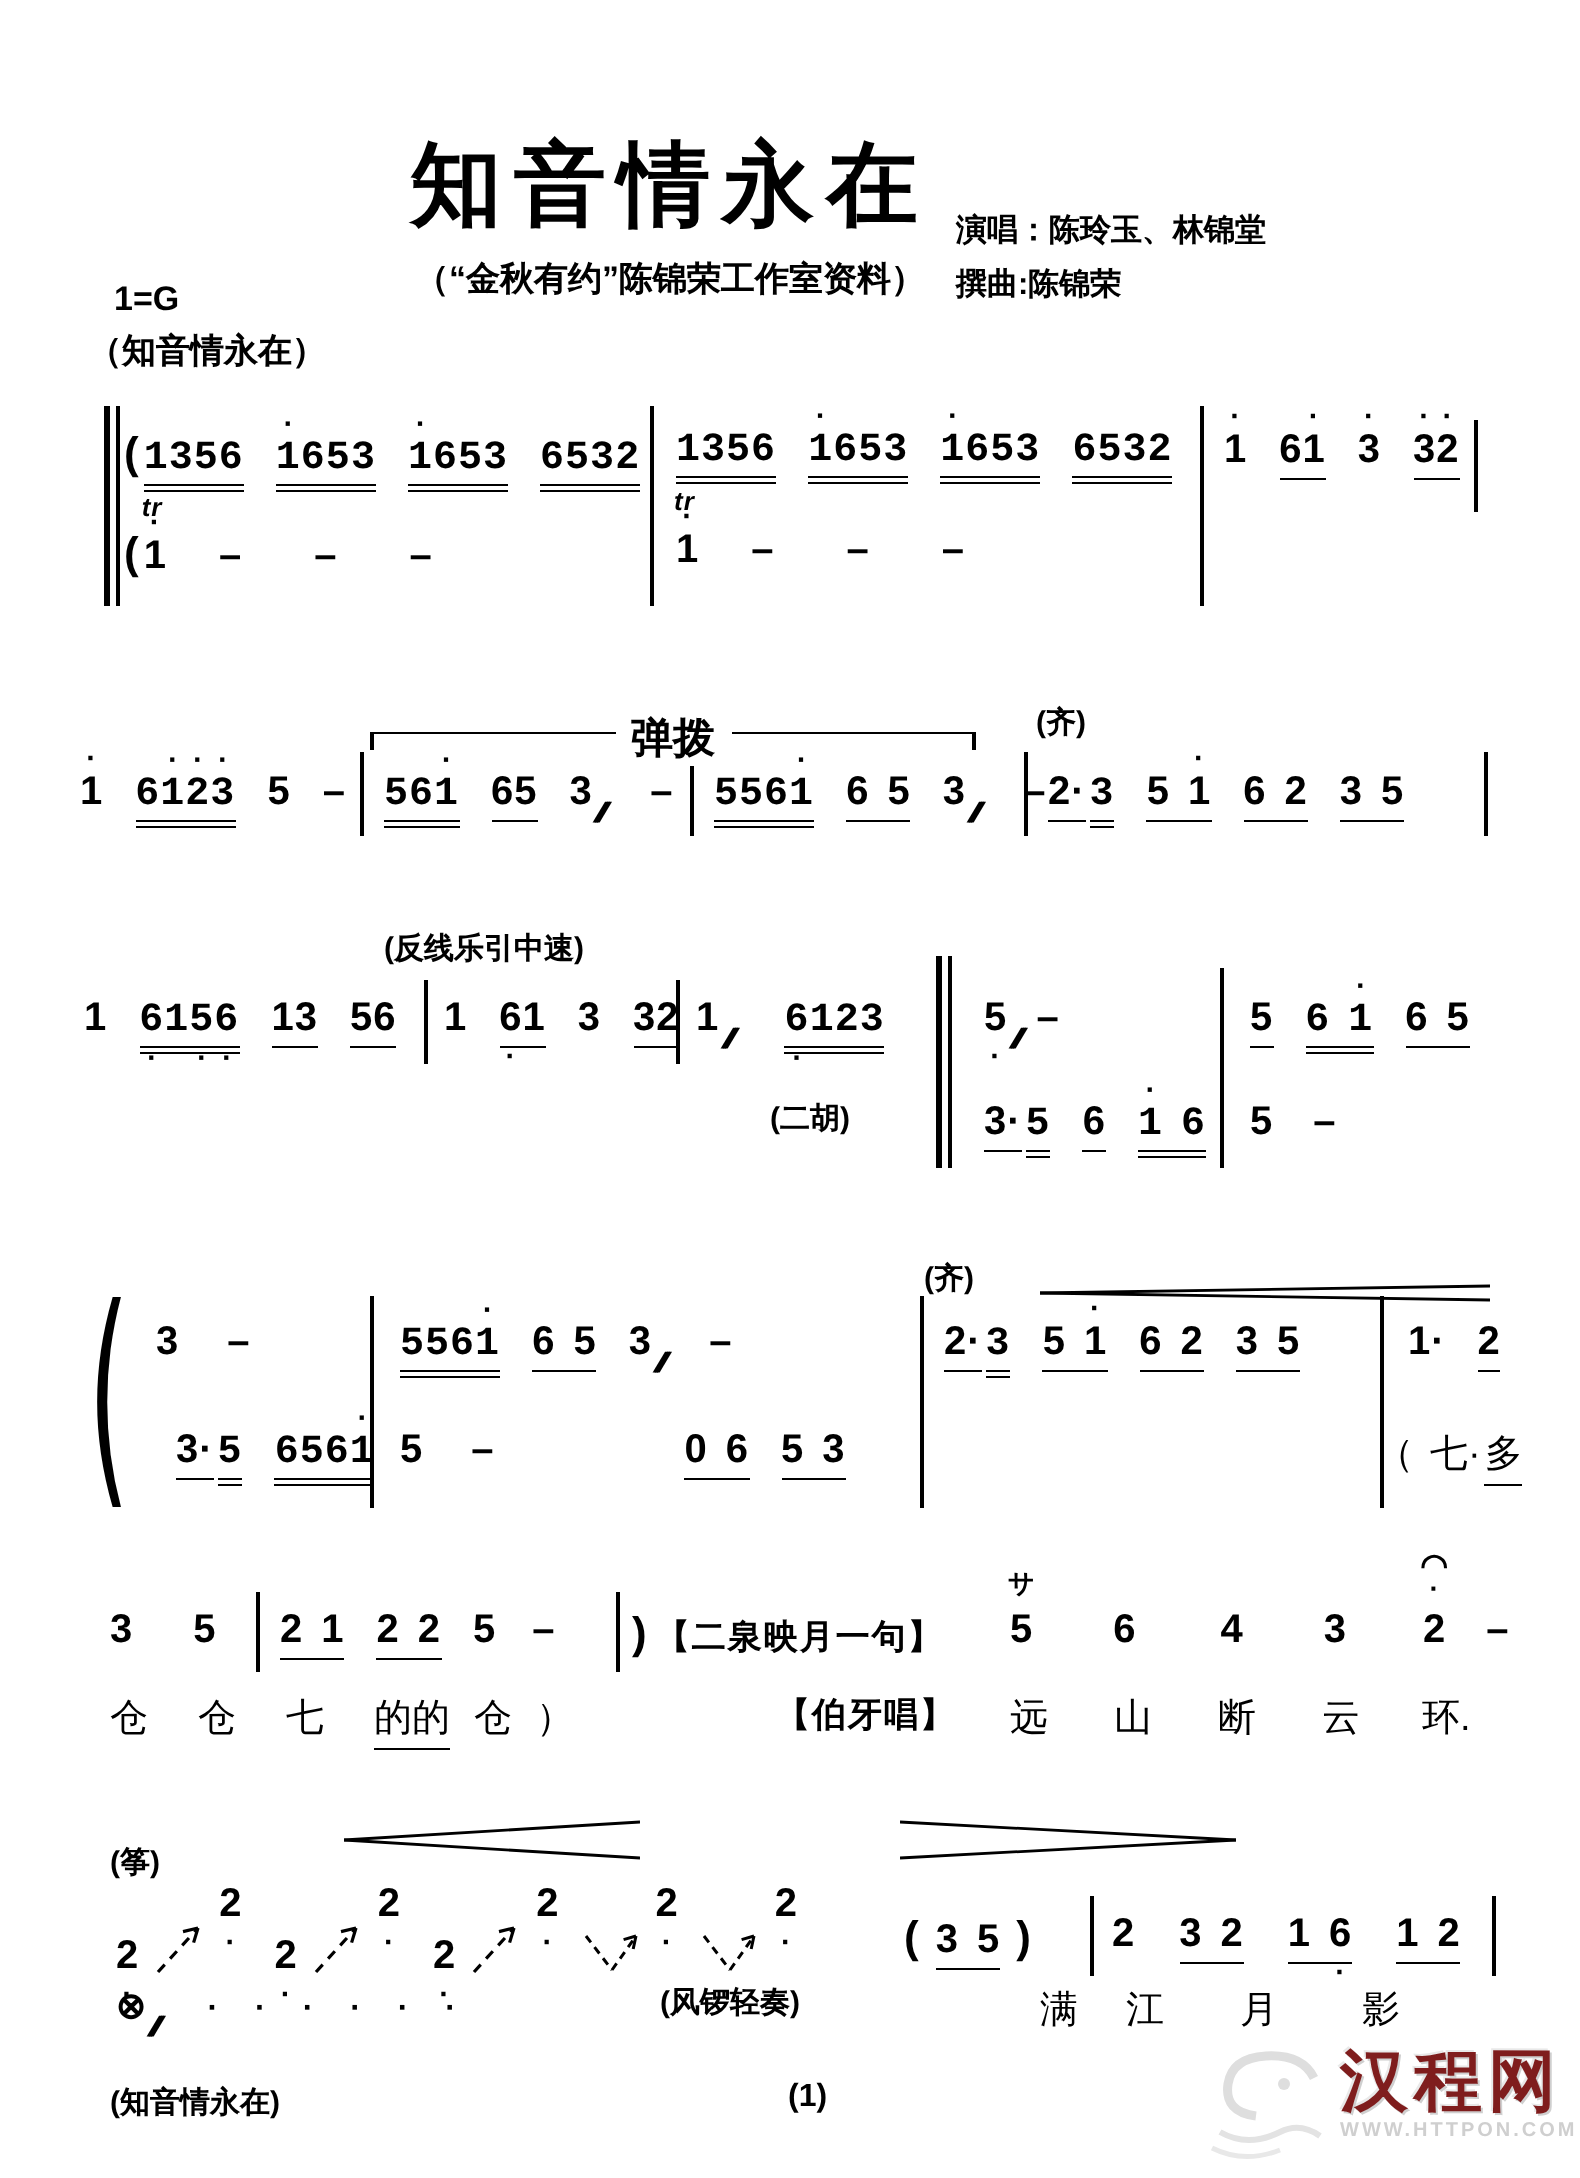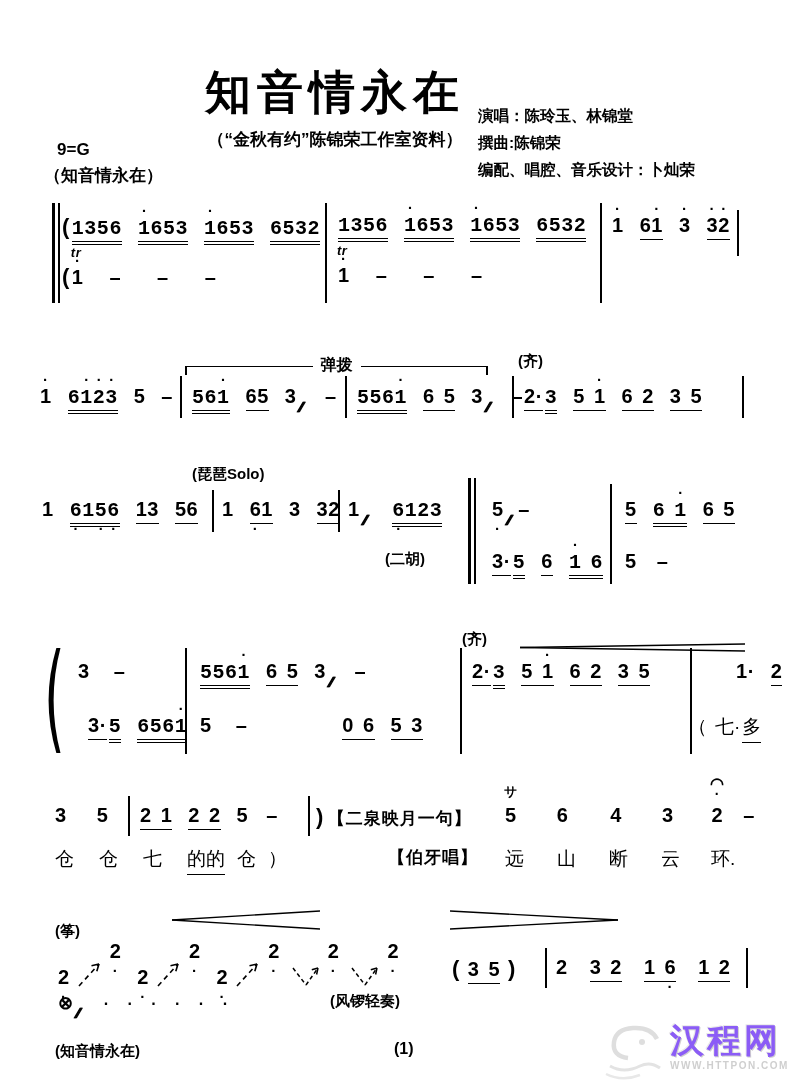--- a/index.html
+++ b/index.html
@@ -37,46 +37,45 @@
   .blabel{font-size:17px;font-weight:bold;letter-spacing:1px;}
   .lyr{font-size:19px;}
   .circx{font-size:18px;font-weight:bold;}
   .dots{font-weight:900;font-size:16px;letter-spacing:7px;}
   .arr{display:inline-block;vertical-align:-6px;}
   .flabel{position:absolute;font-size:15px;font-weight:bold;white-space:nowrap;}
   .bracket{position:absolute;border-top:1.6px solid #000;height:8px;}
   .bracket::before,.bracket::after{content:"";position:absolute;top:0;width:1.6px;height:8px;background:#000;}
   .bracket::before{left:0;} .bracket::after{right:0;}
   .bracket .blab{position:absolute;left:50%;top:-12px;transform:translateX(-50%);
-                 background:#fff;padding:0 8px;font-size:16px;font-weight:bold;}
+                 background:#fff;padding:0 8px;font-size:21px;font-weight:bold;}
   .bigparen{position:absolute;font-size:118px;font-weight:400;line-height:1;
             transform:scaleX(.45);transform-origin:left center;
             font-family:"DejaVu Sans",sans-serif;}
   .hairpin{position:absolute;}
   
   .footer-left{position:absolute;left:55px;top:1042px;font-size:15px;font-weight:bold;}
   .footer-page{position:absolute;left:394px;top:1040px;font-size:16px;font-weight:bold;}
   .watermark{position:absolute;left:598px;top:1012px;width:192px;}
   .wm-logo{position:absolute;left:0;top:8px;}
   .wm-name{position:absolute;left:72px;top:6px;font-size:34px;font-weight:bold;letter-spacing:3px;
-           color:#8b5cf6;text-shadow:1px 1px 0 #cfcfcf,-1px -1px 0 #e9e9e9;}
+           color:#7f1d1d;text-shadow:1px 1px 0 #cfcfcf,-1px -1px 0 #e9e9e9;}
   .wm-url{position:absolute;left:72px;top:48px;font-size:10px;font-weight:bold;letter-spacing:1.5px;color:#cfcfcf;}
 </style>
 </head>
 <body>
 
 <div class="page">
   <div class="title">知音情永在</div>
   <div class="subtitle">（“金秋有约”陈锦荣工作室资料）</div>
   <div class="credits">
     <div>演唱：陈玲玉、林锦堂</div>
     <div>撰曲:陈锦荣</div>
-    <div>编配、唱腔、音乐设计：卜灿荣</div>
   </div>
-  <div class="keysig">9=G</div>
+  <div class="keysig">1=G</div>
   <div class="tempo">（知音情永在）</div>
 
   <div id="score">
       <div class="system" style="top: 200px; height: 108px;">
         <div class="bar" style="left: 52px; top: 3px; height: 100px; width: 3px;"></div>
         <div class="bar" style="left: 58px; top: 3px; height: 100px;"></div>
         <div class="bar" style="left: 325px; top: 3px; height: 100px;"></div>
         <div class="bar" style="left: 600px; top: 3px; height: 100px;"></div>
         <div class="bar" style="left: 737px; top: 10px; height: 46px;"></div>
         <div class="cell" style="left: 62px; top: 14px;"><span class="tok paren note">(</span><span class="tok note u2" style="margin-left: 2px;"><span class="ch">1</span><span class="ch">3</span><span class="ch">5</span><span class="ch">6</span></span><span class="tok note u2"><span class="ch">1<i class="d da">·</i></span><span class="ch">6</span><span class="ch">5</span><span class="ch">3</span></span><span class="tok note u2"><span class="ch">1<i class="d da">·</i></span><span class="ch">6</span><span class="ch">5</span><span class="ch">3</span></span><span class="tok note u2"><span class="ch">6</span><span class="ch">5</span><span class="ch">3</span><span class="ch">2</span></span></div>
@@ -98,21 +97,21 @@
         <div class="cell" style="left: 192px; top: 33px;"><span class="tok note u2"><span class="ch">5</span><span class="ch">6</span><span class="ch">1<i class="d da">·</i></span></span><span class="tok note u1"><span class="ch">6</span><span class="ch">5</span></span><span class="tok note"><span class="ch">3</span><i class="trem">///</i></span><span class="tok note" style="margin-left: 24px;"><span class="ch">–</span></span></div>
         <div class="cell" style="left: 357px; top: 33px;"><span class="tok note u2"><span class="ch">5</span><span class="ch">5</span><span class="ch">6</span><span class="ch">1<i class="d da">·</i></span></span><span class="tok note u1"><span class="ch">6</span><span class="sp"></span><span class="ch">5</span></span><span class="tok note"><span class="ch">3</span><i class="trem">///</i></span><span class="tok note" style="margin-left: 24px;"><span class="ch">–</span></span></div>
         <div class="cell" style="left: 524px; top: 33px;"><span class="tok note u1"><span class="ch">2</span><span class="ch">·</span></span><span class="tok note u2" style="margin-left: 2px;"><span class="ch">3</span></span><span class="tok note u1"><span class="ch">5</span><span class="sp"></span><span class="ch">1<i class="d da">·</i></span></span><span class="tok note u1"><span class="ch">6</span><span class="sp"></span><span class="ch">2</span></span><span class="tok note u1"><span class="ch">3</span><span class="sp"></span><span class="ch">5</span></span></div>
       </div>
       <div class="system" style="top: 462px; height: 125px;">
         <div class="bar" style="left: 212px; top: 28px; height: 42px;"></div>
         <div class="bar" style="left: 338px; top: 28px; height: 42px;"></div>
         <div class="bar" style="left: 468px; top: 16px; height: 106px; width: 3px;"></div>
         <div class="bar" style="left: 474px; top: 16px; height: 106px;"></div>
         <div class="bar" style="left: 610px; top: 22px; height: 100px;"></div>
-        <div class="flabel" style="left: 192px; top: 3px;">(琵琶Solo)</div>
+        <div class="flabel" style="left: 192px; top: 3px;">(反线乐引中速)</div>
         <div class="flabel" style="left: 385px; top: 88px;">(二胡)</div>
         <div class="cell" style="left: 42px; top: 36px;"><span class="tok note"><span class="ch">1</span></span><span class="tok note u2"><span class="ch">6<i class="d db">·</i></span><span class="ch">1</span><span class="ch">5<i class="d db">·</i></span><span class="ch">6<i class="d db">·</i></span></span><span class="tok note u1"><span class="ch">1</span><span class="ch">3</span></span><span class="tok note u1"><span class="ch">5</span><span class="ch">6</span></span></div>
         <div class="cell" style="left: 222px; top: 36px;"><span class="tok note"><span class="ch">1</span></span><span class="tok note u1"><span class="ch">6<i class="d db">·</i></span><span class="ch">1</span></span><span class="tok note"><span class="ch">3</span></span><span class="tok note u1"><span class="ch">3</span><span class="ch">2</span></span></div>
         <div class="cell" style="left: 348px; top: 36px;"><span class="tok note"><span class="ch">1</span><i class="trem">///</i></span><span class="tok note u2" style="margin-left: 28px;"><span class="ch">6<i class="d db">·</i></span><span class="ch">1</span><span class="ch">2</span><span class="ch">3</span></span></div>
         <div class="cell" style="left: 492px; top: 36px;"><span class="tok note"><span class="ch">5<i class="d db">·</i></span><i class="trem">///</i></span><span class="tok note" style="margin-left: 10px;"><span class="ch">–</span></span></div>
         <div class="cell" style="left: 625px; top: 36px;"><span class="tok note u1"><span class="ch">5</span></span><span class="tok note u2"><span class="ch">6</span><span class="sp"></span><span class="ch">1<i class="d da">·</i></span></span><span class="tok note u1"><span class="ch">6</span><span class="sp"></span><span class="ch">5</span></span></div>
         <div class="cell" style="left: 492px; top: 88px;"><span class="tok note u1"><span class="ch">3</span><span class="ch">·</span></span><span class="tok note u2" style="margin-left: 2px;"><span class="ch">5</span></span><span class="tok note u1"><span class="ch">6</span></span><span class="tok note u2"><span class="ch">1<i class="d da">·</i></span><span class="sp"></span><span class="ch">6</span></span></div>
         <div class="cell" style="left: 625px; top: 88px;"><span class="tok note"><span class="ch">5</span></span><span class="tok note" style="margin-left: 20px;"><span class="ch">–</span></span></div>
       </div>
       <div class="system" style="top: 630px; height: 135px;">
@@ -121,21 +120,21 @@
         <div class="bar" style="left: 690px; top: 18px; height: 106px;"></div>
         <div class="bigparen" style="left: 44px; top: 8px;">(</div>
         <div class="flabel" style="left: 462px; top: 0px;">(齐)</div>
         <div class="hairpin" style="left: 520px; top: 8px;"><svg width="225" height="9" viewBox="0 0 225 9" stroke="#000" stroke-width="1.4">
             <line x1="0" y1="4.5" x2="225" y2="1"></line>
             <line x1="0" y1="4.5" x2="225" y2="8"></line>
           </svg></div>
         <div class="cell" style="left: 78px; top: 30px;"><span class="tok note"><span class="ch">3</span></span><span class="tok note" style="margin-left: 24px;"><span class="ch">–</span></span></div>
         <div class="cell" style="left: 200px; top: 30px;"><span class="tok note u2"><span class="ch">5</span><span class="ch">5</span><span class="ch">6</span><span class="ch">1<i class="d da">·</i></span></span><span class="tok note u1"><span class="ch">6</span><span class="sp"></span><span class="ch">5</span></span><span class="tok note"><span class="ch">3</span><i class="trem">///</i></span><span class="tok note" style="margin-left: 24px;"><span class="ch">–</span></span></div>
         <div class="cell" style="left: 472px; top: 30px;"><span class="tok note u1"><span class="ch">2</span><span class="ch">·</span></span><span class="tok note u2" style="margin-left: 2px;"><span class="ch">3</span></span><span class="tok note u1"><span class="ch">5</span><span class="sp"></span><span class="ch">1<i class="d da">·</i></span></span><span class="tok note u1"><span class="ch">6</span><span class="sp"></span><span class="ch">2</span></span><span class="tok note u1"><span class="ch">3</span><span class="sp"></span><span class="ch">5</span></span></div>
-        <div class="cell" style="left: 736px; top: 30px; text-decoration: underline;"><span class="tok note"><span class="ch">1</span><span class="ch">·</span></span><span class="tok note u1"><span class="ch">2</span></span></div>
+        <div class="cell" style="left: 704px; top: 30px; text-decoration: underline;"><span class="tok note"><span class="ch">1</span><span class="ch">·</span></span><span class="tok note u1"><span class="ch">2</span></span></div>
         <div class="cell" style="left: 68px; top: 84px; margin-left: 20px;"><span class="tok note u1"><span class="ch">3</span><span class="ch">·</span></span><span class="tok note u2" style="margin-left: 2px;"><span class="ch">5</span></span><span class="tok note u2"><span class="ch">6</span><span class="ch">5</span><span class="ch">6</span><span class="ch">1<i class="d da">·</i></span></span></div>
         <div class="cell" style="left: 200px; top: 84px;"><span class="tok note"><span class="ch">5</span></span><span class="tok note" style="margin-left: 24px;"><span class="ch">–</span></span><span class="tok note u1" style="margin-left: 95px;"><span class="ch">0</span><span class="sp"></span><span class="ch">6</span></span><span class="tok note u1"><span class="ch">5</span><span class="sp"></span><span class="ch">3</span></span></div>
         <div class="cell" style="left: 688px; top: 84px;"><span class="tok lyr">（</span><span class="tok lyr" style="margin-left: 8px;">七·</span><span class="tok lyr u1" style="margin-left: 2px;">多</span></div>
       </div>
       <div class="system" style="top: 790px; height: 92px;">
         <div class="bar" style="left: 128px; top: 6px; height: 40px;"></div>
         <div class="bar" style="left: 308px; top: 6px; height: 40px;"></div>
         <div class="cell" style="left: 55px; top: 14px;"><span class="tok note"><span class="ch">3</span></span><span class="tok note" style="margin-left: 30px;"><span class="ch">5</span></span></div>
         <div class="cell" style="left: 140px; top: 14px;"><span class="tok note u1"><span class="ch">2</span><span class="sp"></span><span class="ch">1</span></span><span class="tok note u1"><span class="ch">2</span><span class="sp"></span><span class="ch">2</span></span><span class="tok note"><span class="ch">5</span></span><span class="tok note" style="margin-left: 18px;"><span class="ch">–</span></span></div>
         <div class="cell" style="left: 316px; top: 14px;"><span class="tok paren note">)</span><span class="tok blabel" style="margin-left: 4px;">【二泉映月一句】</span></div>
@@ -174,20 +173,21 @@
               <line x1="18" y1="21" x2="30" y2="4" stroke="#000" stroke-width="1.5" stroke-dasharray="4 3"></line>
               <path d="M30 4 L23.8 5.8 M30 4 L28.6 10.5" stroke="#000" stroke-width="1.5" fill="none"></path>
             </svg></span><span class="tok note hi" style="margin-left: 4px;"><span class="ch">2<i class="d db">·</i></span></span><span class="arr" style="margin-left: 8px;"><svg width="36" height="26" viewBox="0 0 36 26">
               <line x1="5" y1="4" x2="18" y2="21" stroke="#000" stroke-width="1.5" stroke-dasharray="4 3"></line>
               <line x1="18" y1="21" x2="30" y2="4" stroke="#000" stroke-width="1.5" stroke-dasharray="4 3"></line>
               <path d="M30 4 L23.8 5.8 M30 4 L28.6 10.5" stroke="#000" stroke-width="1.5" fill="none"></path>
             </svg></span><span class="tok note hi" style="margin-left: 4px;"><span class="ch">2<i class="d db">·</i></span></span></div>
         <div class="cell" style="left: 452px; top: 56px;"><span class="tok paren note">(</span><span class="tok note u1" style="margin-left: 8px;"><span class="ch">3</span><span class="sp"></span><span class="ch">5</span></span><span class="tok paren note" style="margin-left: 8px;">)</span></div>
         <div class="cell" style="left: 556px; top: 56px;"><span class="tok note"><span class="ch">2</span></span><span class="tok note u1" style="margin-left: 22px;"><span class="ch">3</span><span class="sp"></span><span class="ch">2</span></span><span class="tok note u1" style="margin-left: 22px;"><span class="ch">1</span><span class="sp"></span><span class="ch">6<i class="d db">·</i></span></span><span class="tok note u1" style="margin-left: 22px;"><span class="ch">1</span><span class="sp"></span><span class="ch">2</span></span></div>
         <div class="cell" style="left: 58px; top: 92px;"><span class="tok circx">⊗<i class="trem">///</i></span><span class="tok dots" style="margin-left: 26px;">· · · · · ·</span></div>
+        <div class="cell" style="left: 520px; top: 92px;"><span class="tok lyr">满</span><span class="tok lyr" style="margin-left: 24px;">江</span><span class="tok lyr" style="margin-left: 38px;">月</span><span class="tok lyr" style="margin-left: 42px;">影</span></div>
       </div>
     </div>
 
   <div class="footer-left">(知音情永在)</div>
   <div class="footer-page">(1)</div>
 
   <div class="watermark">
     <svg class="wm-logo" width="70" height="60" viewBox="0 0 70 60">
       <path d="M30 38 q-16 -2 -14 -16 q2 -13 19 -14 q18 -1 24 11" stroke="#dedede" stroke-width="4.5" fill="none"></path>
       <path d="M12 46 q14 8 30 0 q10 -5 20 2" stroke="#e3e3e3" stroke-width="3" fill="none"></path>

